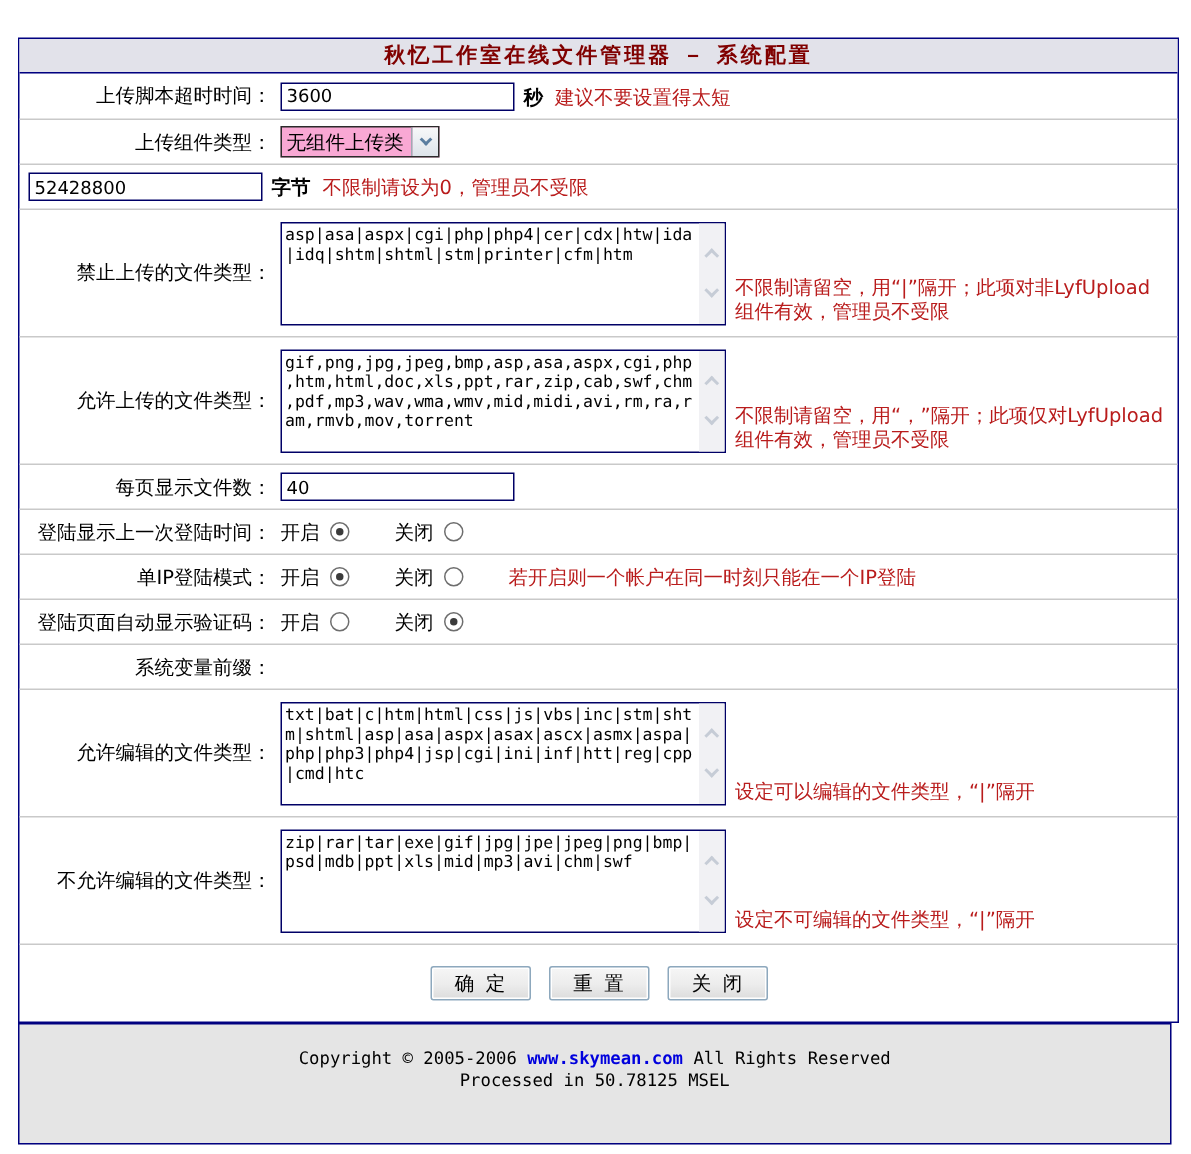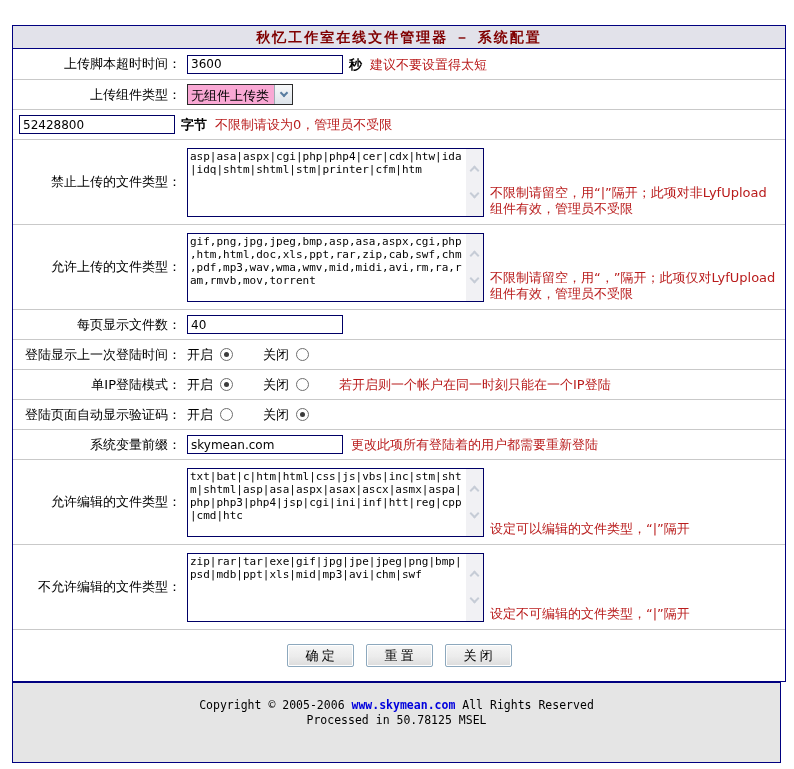--- a/index.html
+++ b/index.html
@@ -68,21 +68,21 @@
   .radio.checked::after {
     content:""; position:absolute; left:3px; top:3px; width:5px; height:5px;
     border-radius:50%; background:#3b3b3b;
   }
   
   .pushbtn {
     width:67px; height:23px; margin:0 6px;
     border:1px solid #8da8bd; border-radius:2px;
     background:linear-gradient(#f6f6f6,#ececec 55%,#dcdcdc);
     box-shadow:inset 0 0 0 1px #ffffff;
-    font-family:Liberation Serif, serif; font-size:13px; color:#000;
+    font-family:Liberation Mono, monospace; font-size:13px; color:#000;
     cursor:pointer;
   }
   
   .footer {
     margin:0 12px; width:769px; height:81px;
     border:1px solid #000080; border-top:1px solid #000080;
     background:#e5e5e5; text-align:center;
     font-family:"DejaVu Sans Mono","Liberation Mono",monospace; font-size:11.5px;
     padding-top:15px; line-height:15px;
   }
@@ -196,24 +196,20 @@
       </span>
       <span class="radio-opt">
         <span>关闭</span>
         <span class="radio checked"></span>
       </span>
     </div>
   </div>
 
   <div class="row">
     <div class="label">系统变量前缀：</div>
-    <div class="field">
-      <input class="text" type="text" value="skymean.com" style="">
-      <span class="note">更改此项所有登陆着的用户都需要重新登陆</span>
-    </div>
   </div>
 
   <div class="row tall">
     <div class="label">允许编辑的文件类型：</div>
     <div class="field">
       <span class="ta-wrap">
         <textarea style="">txt|bat|c|htm|html|css|js|vbs|inc|stm|shtm|shtml|asp|asa|aspx|asax|ascx|asmx|aspa|php|php3|php4|jsp|cgi|ini|inf|htt|reg|cpp|cmd|htc</textarea>
         <span class="sb">
           <span class="chev up"></span>
           <span class="chev down"></span>

